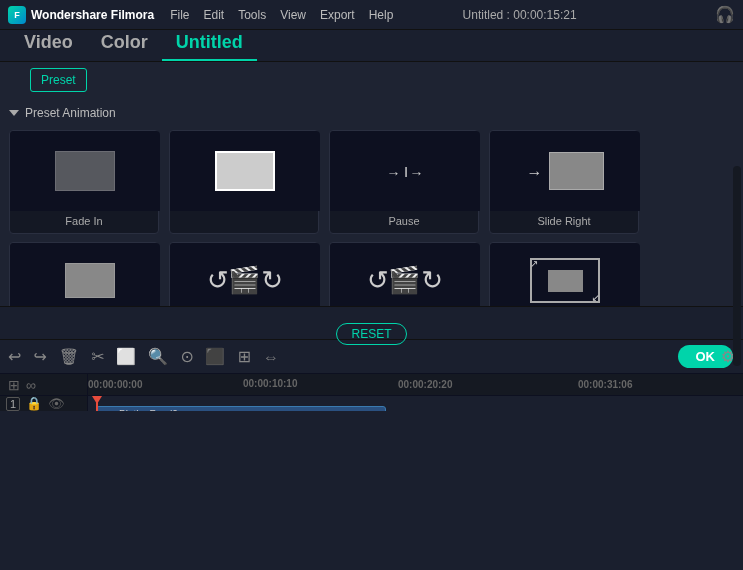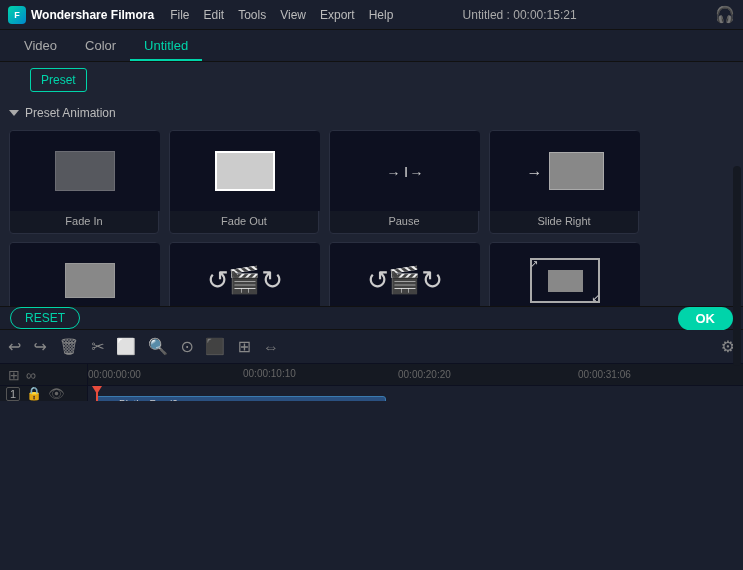--- a/index.html
+++ b/index.html
@@ -61,24 +61,25 @@
     .tabbar {
       background: #1a1f2e;
       height: 32px;
       display: flex;
       align-items: flex-end;
       padding: 0 10px;
       border-bottom: 1px solid #111;
     }
     .tab {
       padding: 6px 14px;
-      font-size: 13px;
+      font-size: 18px;
       color: #aaa;
       cursor: pointer;
       border-bottom: 2px solid transparent;
+      font-weight: bold;
     }
     .tab.active {
       color: #00d4aa;
       border-bottom: 2px solid #00d4aa;
     }
 
     
     .subtabbar {
       background: #1e2332;
       height: 36px;
@@ -221,26 +222,27 @@
       top: 68px;
       width: 8px;
       height: 200px;
       background: #151922;
       border-radius: 4px;
     }
 
     
     .action-bar {
       background: #1a1f2e;
-      height: 24px;
-      display: flex;
-      align-items: center;
-      padding: 0 10px;
+      height: 32px;
+      display: flex;
+      align-items: center;
+      padding: 16px 10px;
       border-top: 1px solid #111;
       border-bottom: 1px solid #111;
+      flex-direction: column;
     }
     .reset-btn {
       background: transparent;
       border: 1px solid #00d4aa;
       color: #00d4aa;
       border-radius: 12px;
       padding: 3px 14px;
       font-size: 12px;
       cursor: pointer;
     }
@@ -276,20 +278,21 @@
     .timeline-area {
       background: #1a1f2e;
       flex: 1;
       display: flex;
       flex-direction: column;
     }
     .time-tick {
       font-size: 10px;
       color: #666;
       position: absolute;
+      font-weight: bold;
     }
     .track-icons {
       display: flex;
       gap: 6px;
       align-items: center;
       font-size: 13px;
       color: #666;
     }
     .track-content {
       flex: 1;
@@ -397,21 +400,20 @@
         <div class="anim-thumb">
           <div class="thumb-rect" style="opacity:0.6;"></div>
         </div>
         <div class="anim-label">Fade In</div>
       </div>
 
       <div class="anim-card">
         <div class="anim-thumb">
           <div class="thumb-rect-white"></div>
         </div>
-        <div class="anim-label">Fade Out</div>
       </div>
 
       <div class="anim-card">
         <div class="anim-thumb">
           <div class="pause-arrows">
             <span>→</span>
               <span style="font-size:10px;letter-spacing:-2px;">||</span>
               <span>→</span>
           </div>
         </div>

